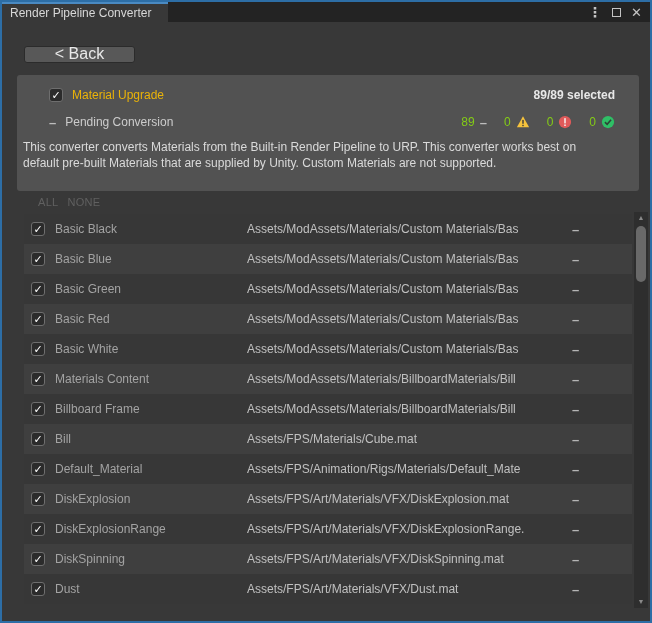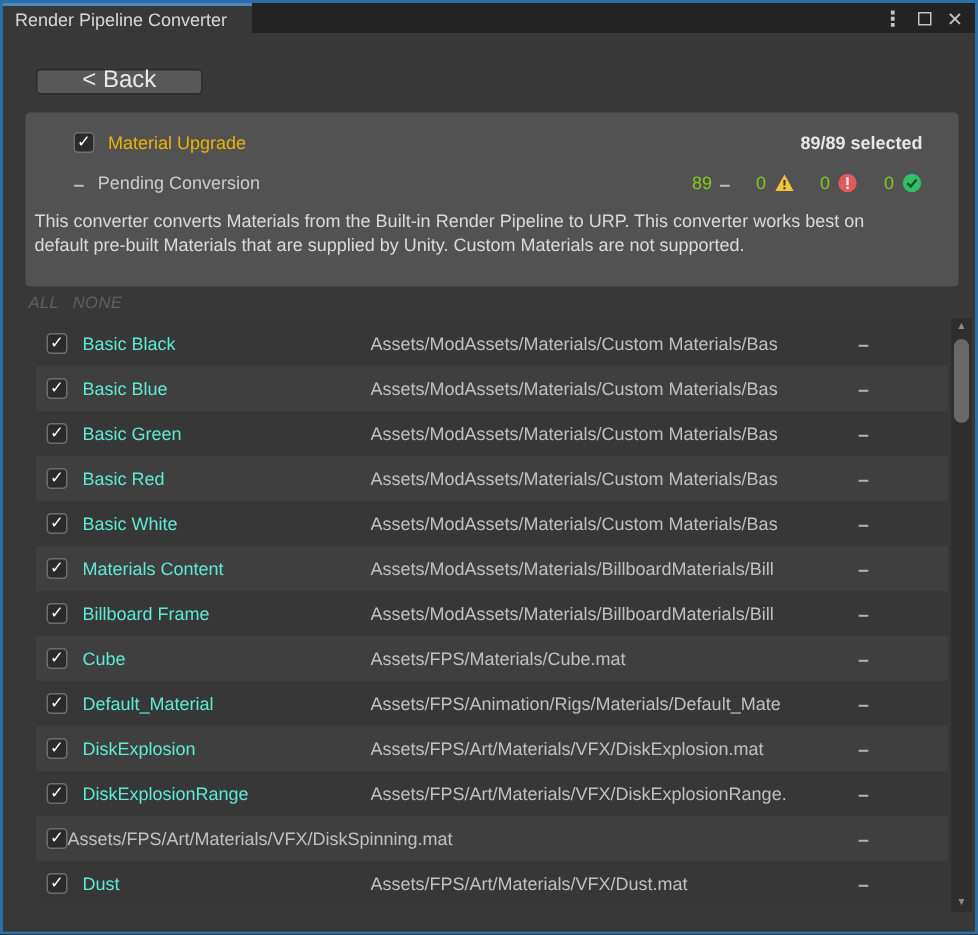--- a/index.html
+++ b/index.html
@@ -50,28 +50,28 @@
   .pending-label{color:#cccccc;font-size:12px;margin-left:9px;}
   .pending-stats{margin-left:auto;display:flex;align-items:center;gap:5px;color:#cfcfcf;font-size:12px;}
   .stat-num{color:#84cc16;}
   .stat-gap{width:7px;}
   .sicon{width:14px;height:14px;display:inline-block;vertical-align:middle;}
   .desc{
     margin:10px 0 0 0;max-width:572px;color:#dadada;font-size:12px;line-height:16px;
   }
 
   
-  .list-header{position:absolute;left:17px;top:174px;display:flex;gap:9px;font-style:italic;}
+  .list-header{position:absolute;left:36px;top:174px;display:flex;gap:9px;}
   .sel-link{color:#606060;font-size:11px;letter-spacing:.3px;}
 
   
   .list{position:absolute;left:22px;top:192px;width:608px;}
   .row{height:30px;display:flex;align-items:center;padding-left:7px;background:#373737;}
   .row.alt{background:#3f3f3f;}
-  .row-name{color:#5eead4;font-size:12px;margin-left:10px;flex:0 0 192px;white-space:nowrap;overflow:hidden;}
+  .row-name{color:#a3a3a3;font-size:12px;margin-left:10px;flex:0 0 192px;white-space:nowrap;overflow:hidden;}
   .row-path{flex:1;color:#c0c0c0;font-size:12px;white-space:nowrap;overflow:hidden;}
   .row-dash{width:60px;color:#b5b5b5;font-size:13px;font-weight:bold;flex:0 0 60px;}
 
   
   .scrollbar{
     position:absolute;right:2px;top:190px;width:14px;height:396px;
     background:#2e2e2e;display:flex;flex-direction:column;align-items:center;
   }
   .scroll-arrow{color:#8a8a8a;font-size:7px;line-height:12px;height:12px;width:100%;text-align:center;}
   .scroll-track{position:relative;flex:1;width:100%;}
@@ -214,21 +214,21 @@
           </span>
         <span class="row-name">Billboard Frame</span>
         <span class="row-path">Assets/ModAssets/Materials/BillboardMaterials/Bill</span>
         <span class="row-dash">–</span>
       </div>
 
       <div class="row alt">
         <span class="cb">
             <span class="cbmark">✓</span>
           </span>
-        <span class="row-name">Cube</span>
+        <span class="row-name">Bill</span>
         <span class="row-path">Assets/FPS/Materials/Cube.mat</span>
         <span class="row-dash">–</span>
       </div>
 
       <div class="row">
         <span class="cb">
             <span class="cbmark">✓</span>
           </span>
         <span class="row-name">Default_Material</span>
         <span class="row-path">Assets/FPS/Animation/Rigs/Materials/Default_Mate</span>
@@ -250,20 +250,21 @@
           </span>
         <span class="row-name">DiskExplosionRange</span>
         <span class="row-path">Assets/FPS/Art/Materials/VFX/DiskExplosionRange.</span>
         <span class="row-dash">–</span>
       </div>
 
       <div class="row alt">
         <span class="cb">
             <span class="cbmark">✓</span>
           </span>
+        <span class="row-name">DiskSpinning</span>
         <span class="row-path">Assets/FPS/Art/Materials/VFX/DiskSpinning.mat</span>
         <span class="row-dash">–</span>
       </div>
 
       <div class="row">
         <span class="cb">
             <span class="cbmark">✓</span>
           </span>
         <span class="row-name">Dust</span>
         <span class="row-path">Assets/FPS/Art/Materials/VFX/Dust.mat</span>

